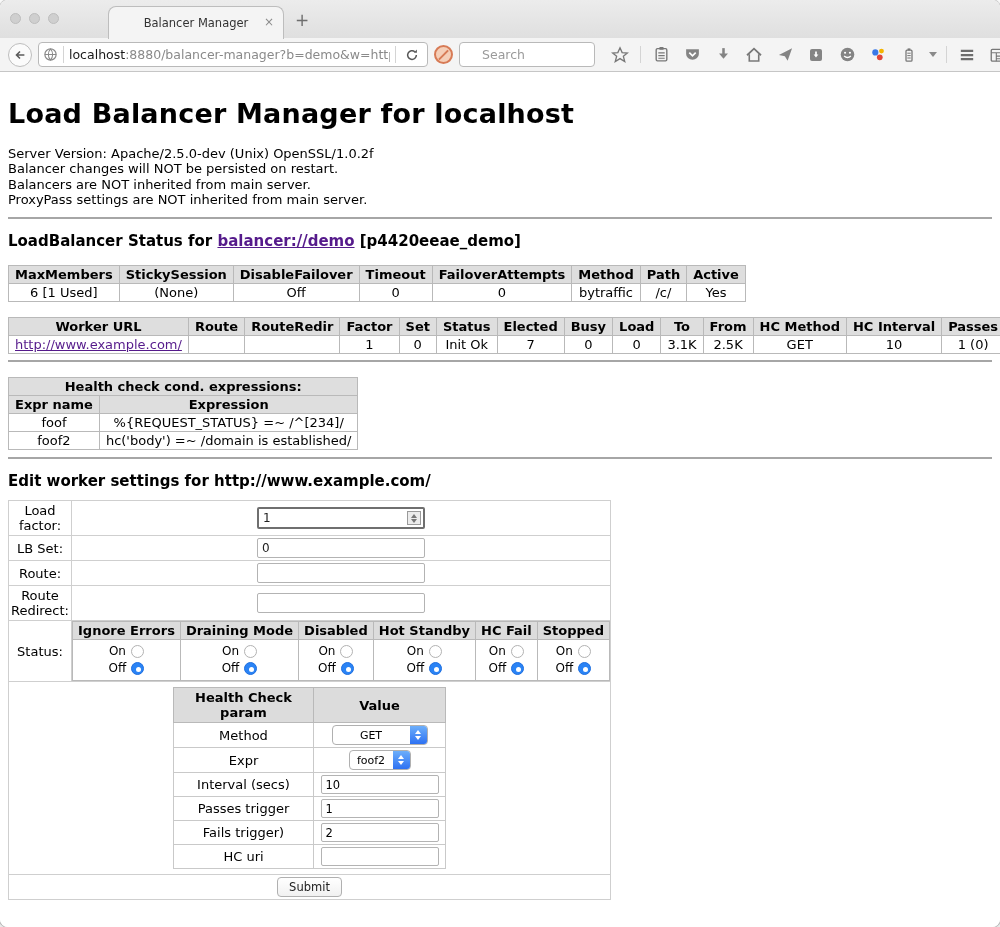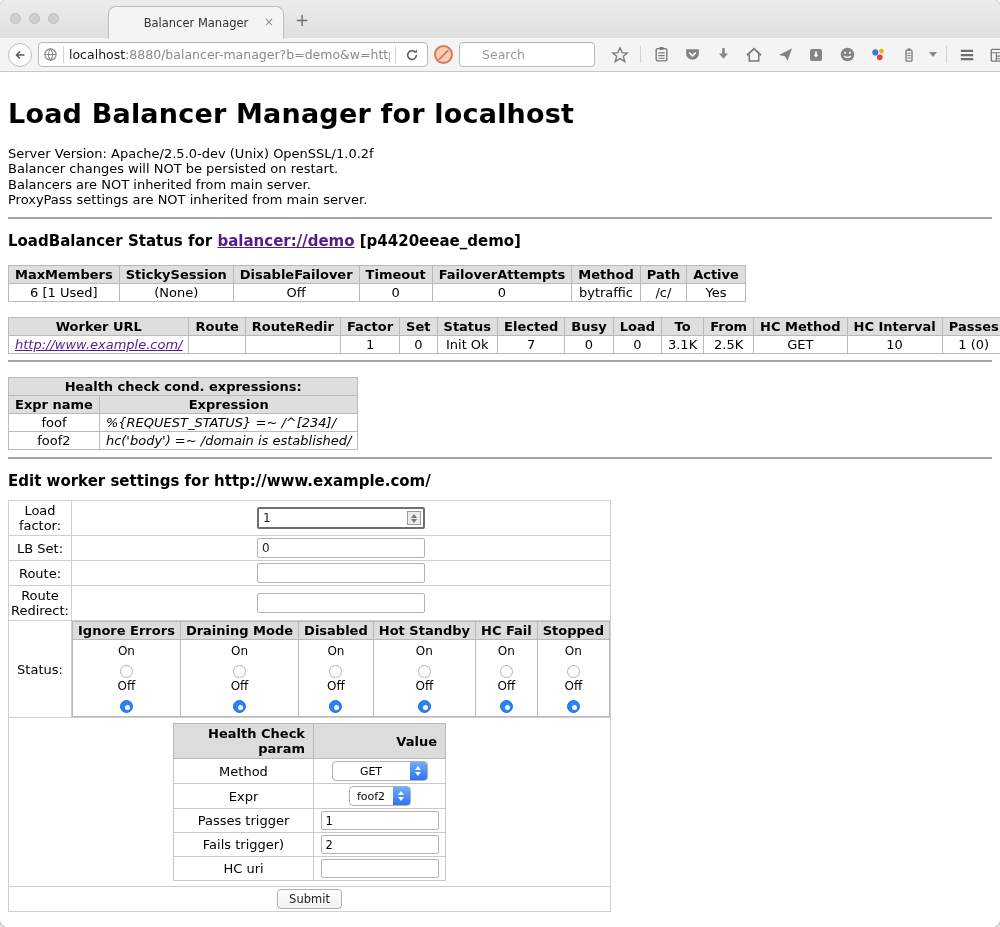--- a/index.html
+++ b/index.html
@@ -56,21 +56,21 @@
   .info { margin-top:17px; font-size:13px; line-height:15.3px; }
   hr.rule { border:none; height:2px; background:#a6a6a6; margin:10px 0 0 0; }
   h3.sect { font-size:15px; font-weight:bold; margin:13px 0 0 0; }
   a.vlink { color:#551a8b; text-decoration:underline; }
 
   table.t { border-collapse:collapse; font-size:13px; margin-top:15px; }
   table.t th, table.t td { border:1px solid #b9b9b9; padding:1px 6px; text-align:center; white-space:nowrap; }
   table.t th { background:#dedede; font-weight:bold; }
   table.t { border:1px solid #929292; }
   .worker-t { width:960px; }
-  .worker-t td.lefty, .hcx-t td.lefty { text-align:left;font-style:italic; }
+  .worker-t td.lefty, .hcx-t td.lefty { text-align:center; }
   .hcx-t { margin-top:5px;padding-left:45px; }
 
   
   table.form-t { border-collapse:collapse; width:563px; margin-top:10px; font-size:13px; border:1px solid #9c9c9c; }
   table.form-t > tbody > tr > td { border:1px solid #cfcfcf; padding:2px; text-align:center; }
   td.flabel { width:100px; font-size:13px; }
   .txt {
     width:168px; height:20px; border:1px solid #b3b3b3; border-radius:2px;
     font-size:12px; padding:0 4px; font-family:"DejaVu Sans", sans-serif; color:#222;
   }
@@ -80,27 +80,27 @@
     position:absolute; right:4px; top:4px; width:14px; height:14px;
     border:1px solid #9a9a9a; background:#ececec; display:flex; flex-direction:column;
     align-items:center; justify-content:center; gap:1px;
   }
   .tri-up { width:0;height:0;border-left:3px solid transparent;border-right:3px solid transparent;border-bottom:4px solid #777; }
   .tri-dn { width:0;height:0;border-left:3px solid transparent;border-right:3px solid transparent;border-top:4px solid #777; }
 
   table.status-t { border-collapse:collapse; width:100%; font-size:13px; }
   table.status-t th { background:#dcdcdc; border:1px solid #b9b9b9; padding:1px 5px; white-space:nowrap; }
   table.status-t td { border:1px solid #b9b9b9; padding:3px 4px; }
-  .ropt { display:flex; align-items:center; justify-content:center; gap:5px; font-size:12px; line-height:17px;flex-direction:column; }
+  .ropt { display:flex; align-items:center; justify-content:center; gap:5px; font-size:12px; line-height:17px; }
   .radio { width:13px; height:13px; border-radius:50%; background:#fff; border:1px solid #b2b2b2; display:inline-block; position:relative; flex:0 0 auto; }
   .radio.checked { background:#2a83f5; border-color:#1f6fe0; }
   .radio.checked::after { content:""; position:absolute; left:4px; top:4px; width:5px; height:5px; border-radius:50%; background:#fff; }
 
   table.hc-t { border-collapse:collapse; margin:3px auto 3px auto; font-size:13px; border:1px solid #9c9c9c; }
-  table.hc-t th { background:#dcdcdc; border:1px solid #b9b9b9; padding:2px 8px;text-align:right; }
+  table.hc-t th { background:#dcdcdc; border:1px solid #b9b9b9; padding:2px 8px; }
   table.hc-t td { border:1px solid #c9c9c9; padding:2px 5px; text-align:center; height:23px; }
   table.hc-t td.hcl { width:140px; }
   table.hc-t td.hcv { width:132px; }
   .txt-sm { width:118px; height:19px; border:1px solid #b3b3b3; border-radius:2px; font-size:11.5px; padding:0 4px; font-family:"DejaVu Sans", sans-serif; }
   .mac-select {
     display:inline-flex; align-items:center; background:#fff; border:1px solid #b0b0b0;
     border-radius:4px; height:20px; font-size:11px; overflow:hidden; vertical-align:middle;
   }
   .mac-select .sel-label { flex:1; text-align:center; padding:0 4px; }
   .mac-select .stepper {
@@ -490,20 +490,26 @@
                 <span class="mac-select sel-expr">
                   <span class="sel-label">foof2</span>
                   <span class="stepper">
                           <span class="wtri-up"></span>
                           <span class="wtri-dn"></span>
                         </span>
                 </span>
               </td>
             </tr>
             <tr>
+              <td class="hcl">Interval (secs)</td>
+              <td class="hcv">
+                <input class="txt-sm" type="text" value="10" style="">
+              </td>
+            </tr>
+            <tr>
               <td class="hcl">Passes trigger</td>
               <td class="hcv">
                 <input class="txt-sm" type="text" value="1" style="">
               </td>
             </tr>
             <tr>
               <td class="hcl">Fails trigger)</td>
               <td class="hcv">
                 <input class="txt-sm" type="text" value="2" style="">
               </td>

